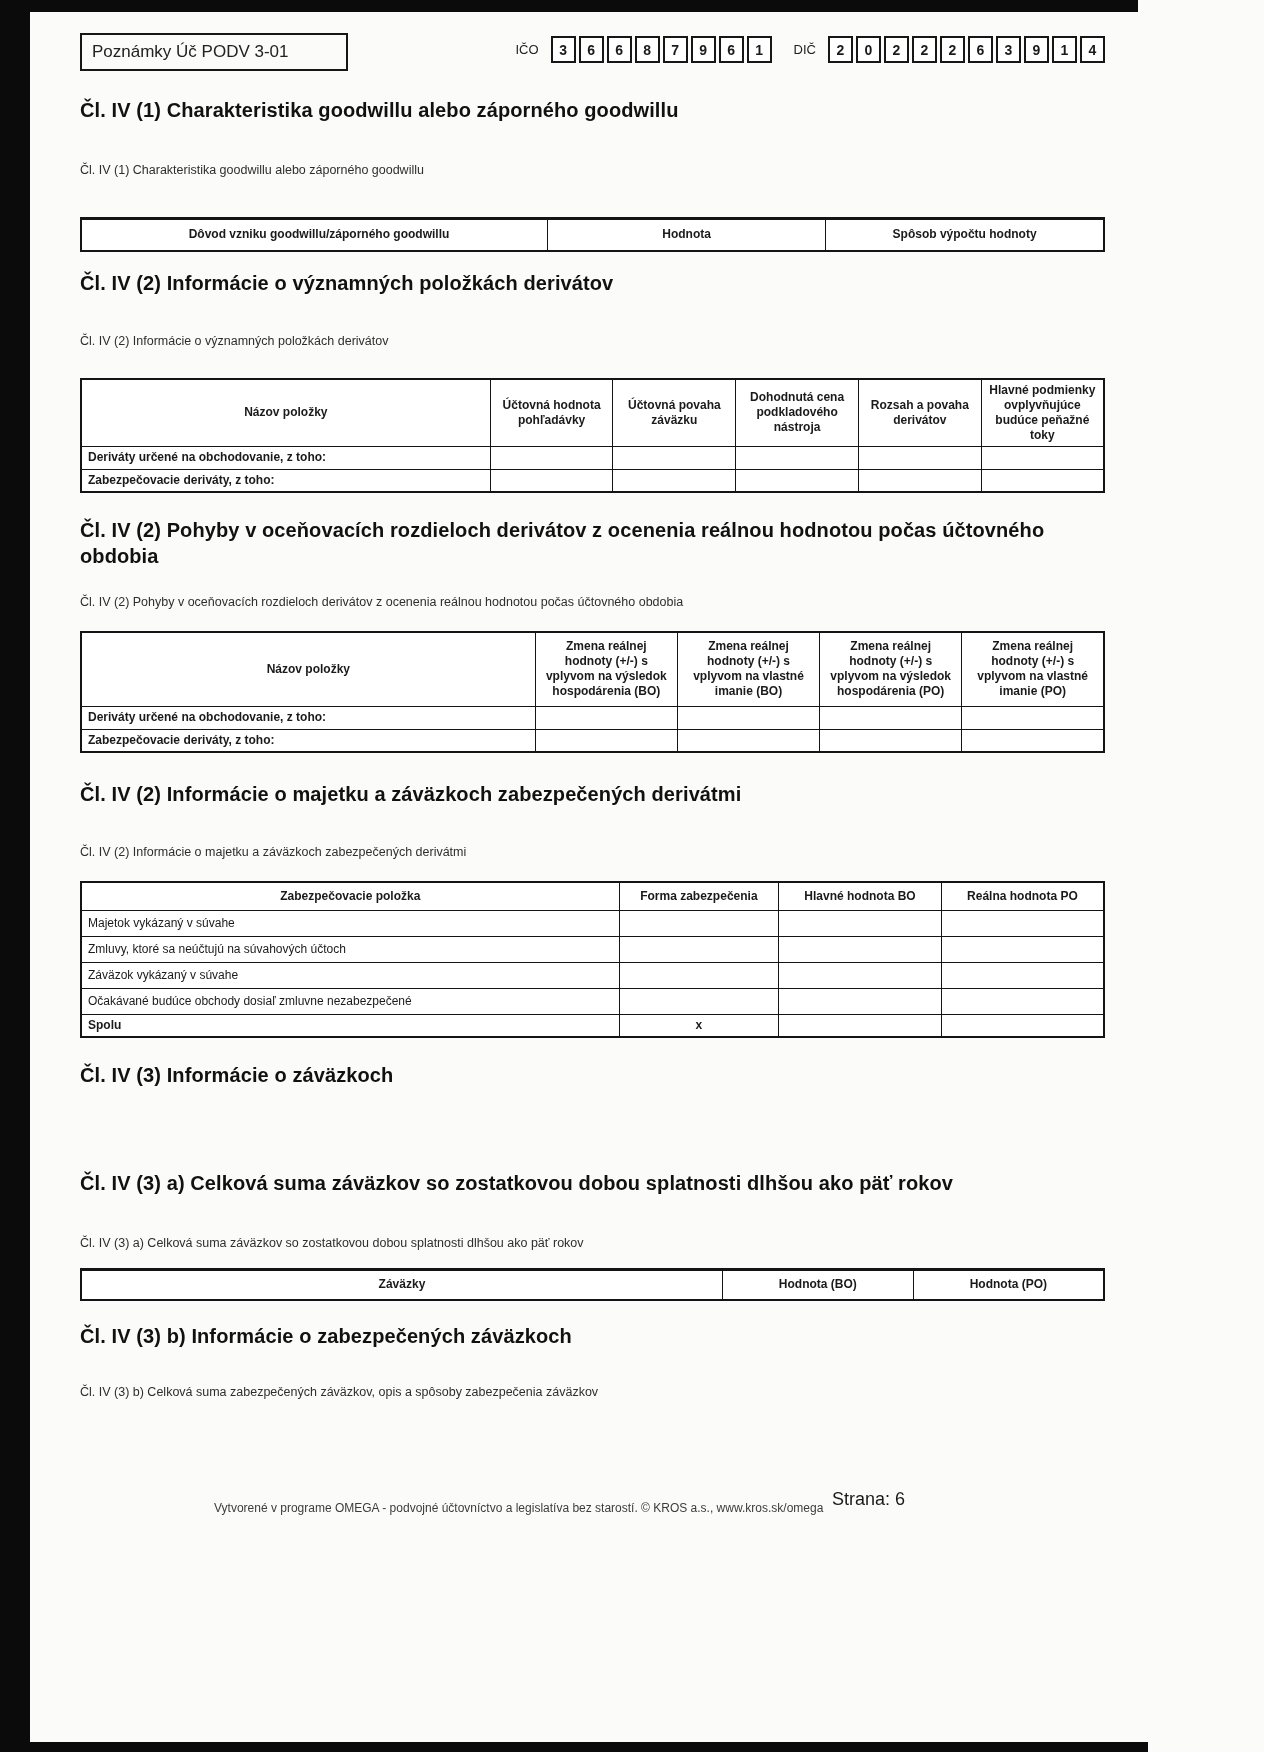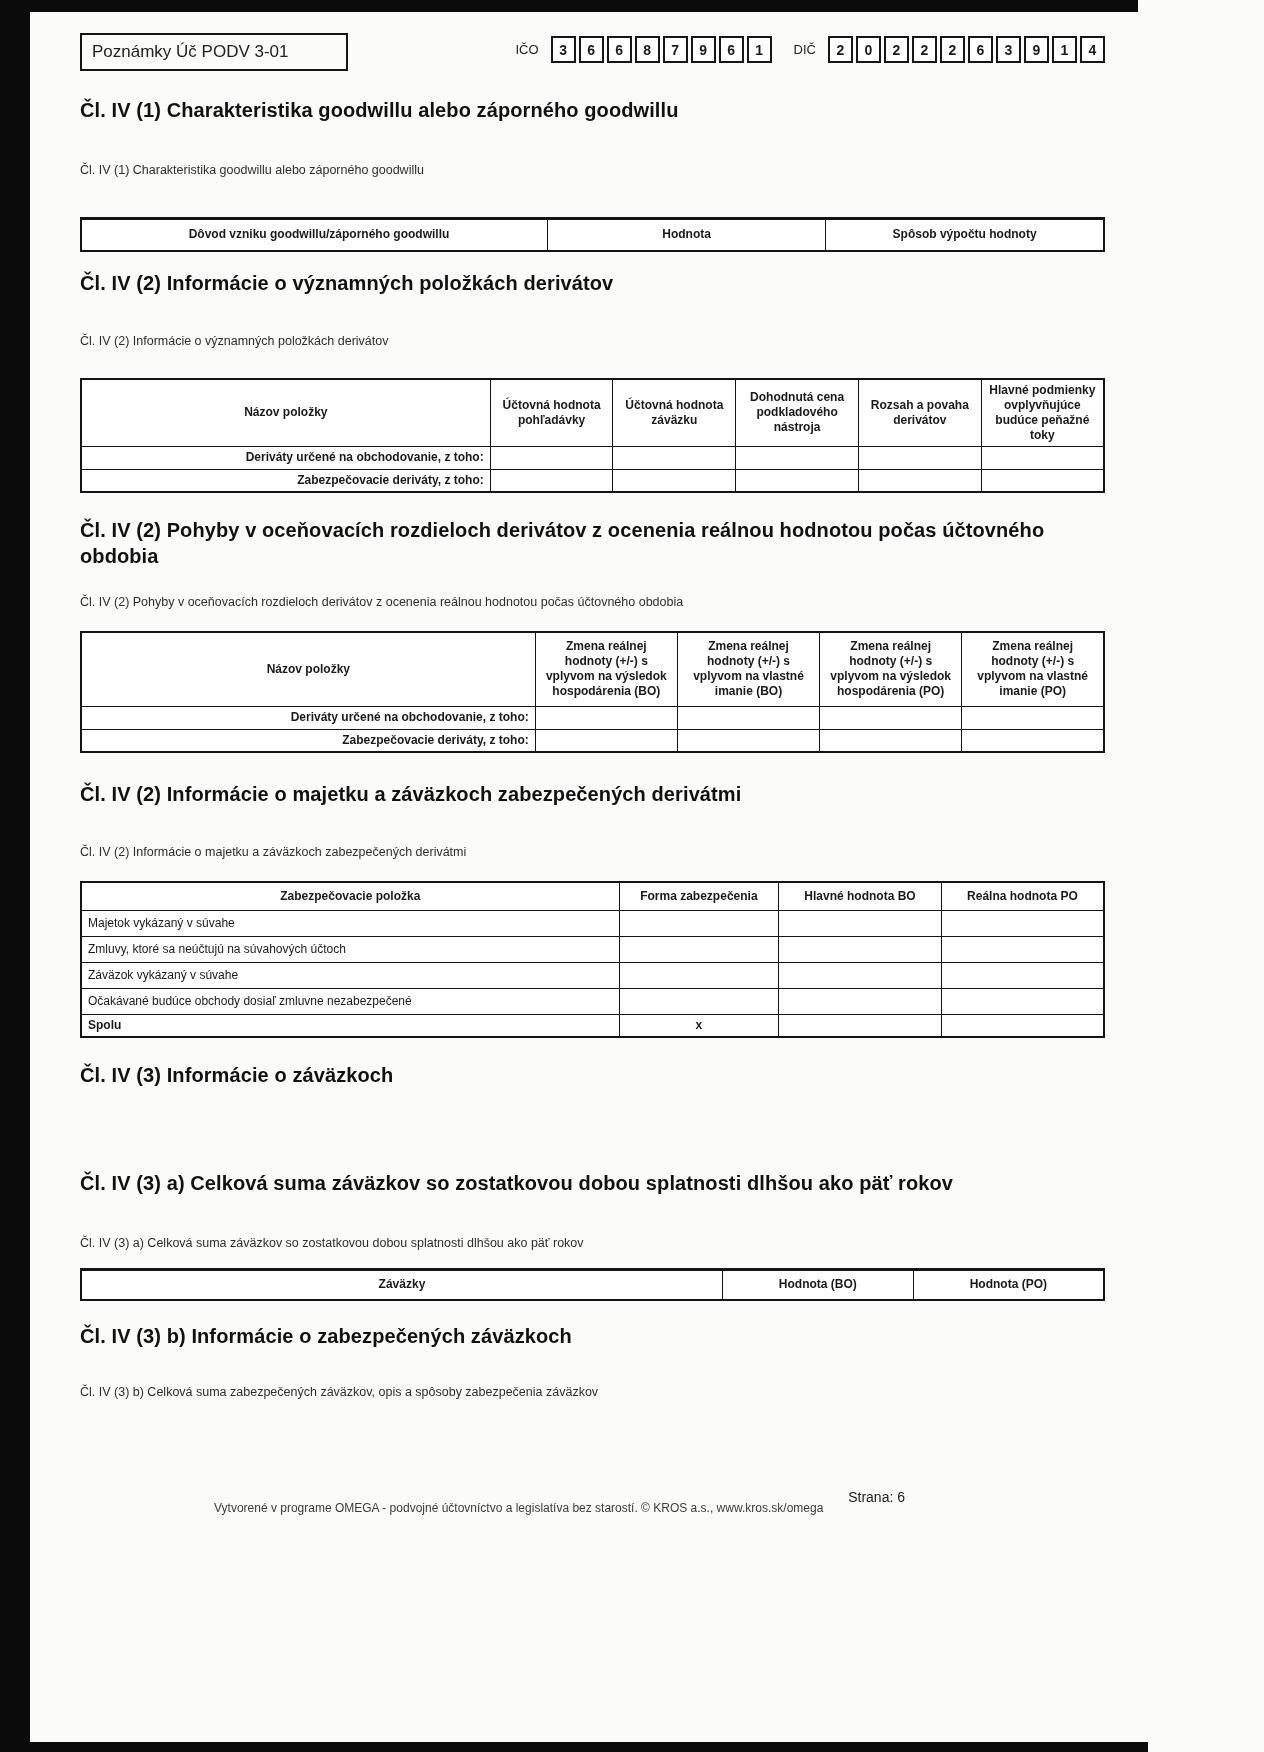--- a/index.html
+++ b/index.html
@@ -46,30 +46,30 @@
     width:100%; border-collapse:collapse; background:#fff;
     border:2px solid #141414;
   }
   table.tbl th, table.tbl td {
     border:1px solid #141414;
     font-size:12px; line-height:1.25;
     padding:3px 6px;
     vertical-align:middle;
   }
   table.tbl th { font-weight:bold; text-align:center; }
-  td.rowlabel { font-weight:bold; text-align:right; height:23px; }
+  td.rowlabel { font-weight:bold; text-align:left; height:23px; }
   td.rowplain { font-weight:normal; text-align:left; height:26px; font-size:12.5px; }
   td.cell { height:23px; }
   td.totlabel { font-weight:bold; height:18px; font-size:12.5px; }
   td.totmark { font-weight:bold; text-align:center; }
   .thick-top { border-top:3px solid #141414 !important; }
 
   .footer { position:absolute; top:1484px; left:0; width:1025px; height:44px; }
   .credit { position:absolute; left:134px; top:17px; font-size:12px; color:#3c3c3c; }
-  .page-num { position:absolute; right:200px; top:5px; font-size:14px; color:#1a1a1a; }
+  .page-num { position:absolute; right:200px; top:5px; font-size:18px; color:#1a1a1a; }
 </style>
 </head>
 <body>
 
 <div class="scan-left"></div>
 <div class="scan-top"></div>
 <div class="scan-bottom"></div>
 
 <div class="content">
 
@@ -132,21 +132,21 @@
         <col style="width:12%">
         <col style="width:12%">
       <col style="width:12%">
         <col style="width:12%">
         <col style="width:12%">
     </colgroup>
     <thead>
       <tr>
         <th style="height:56px;">Názov položky</th>
         <th>Účtovná hodnota pohľadávky</th>
-        <th>Účtovná hodnota záväzku</th>
+        <th>Účtovná povaha záväzku</th>
         <th>Dohodnutá cena podkladového nástroja</th>
         <th>Rozsah a povaha derivátov</th>
         <th>Hlavné podmienky ovplyvňujúce budúce peňažné toky</th>
       </tr>
     </thead>
     <tbody>
       <tr>
         <td class="rowlabel">Deriváty určené na obchodovanie, z toho:</td>
         <td class="cell"></td>
         <td class="cell"></td>

